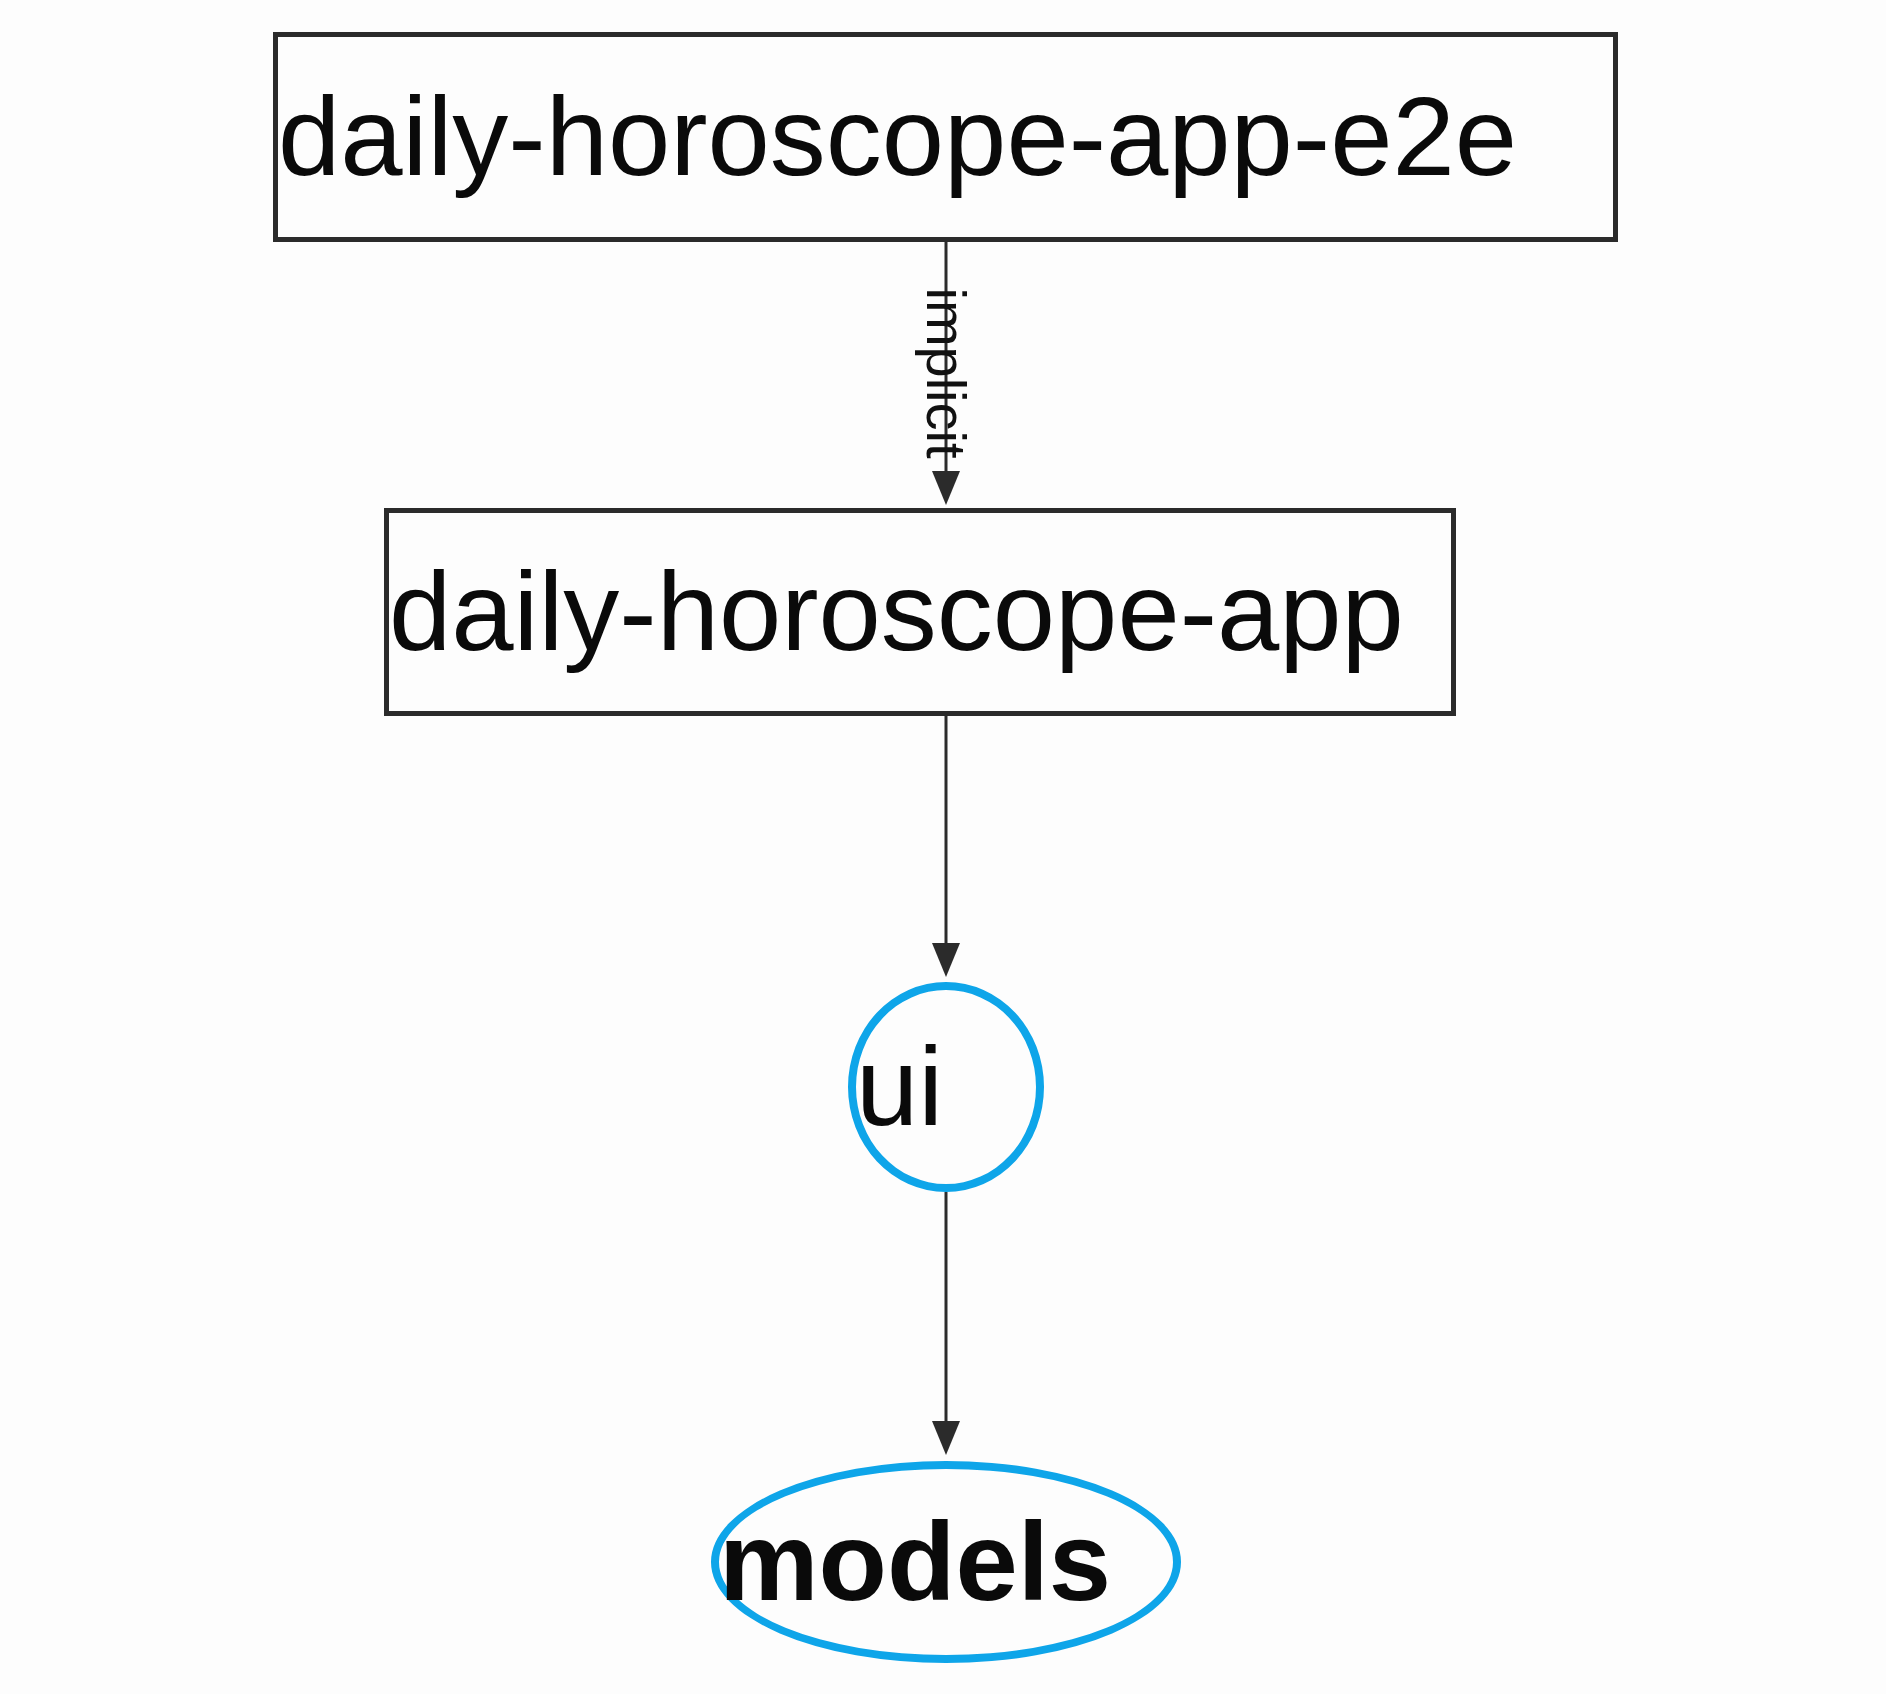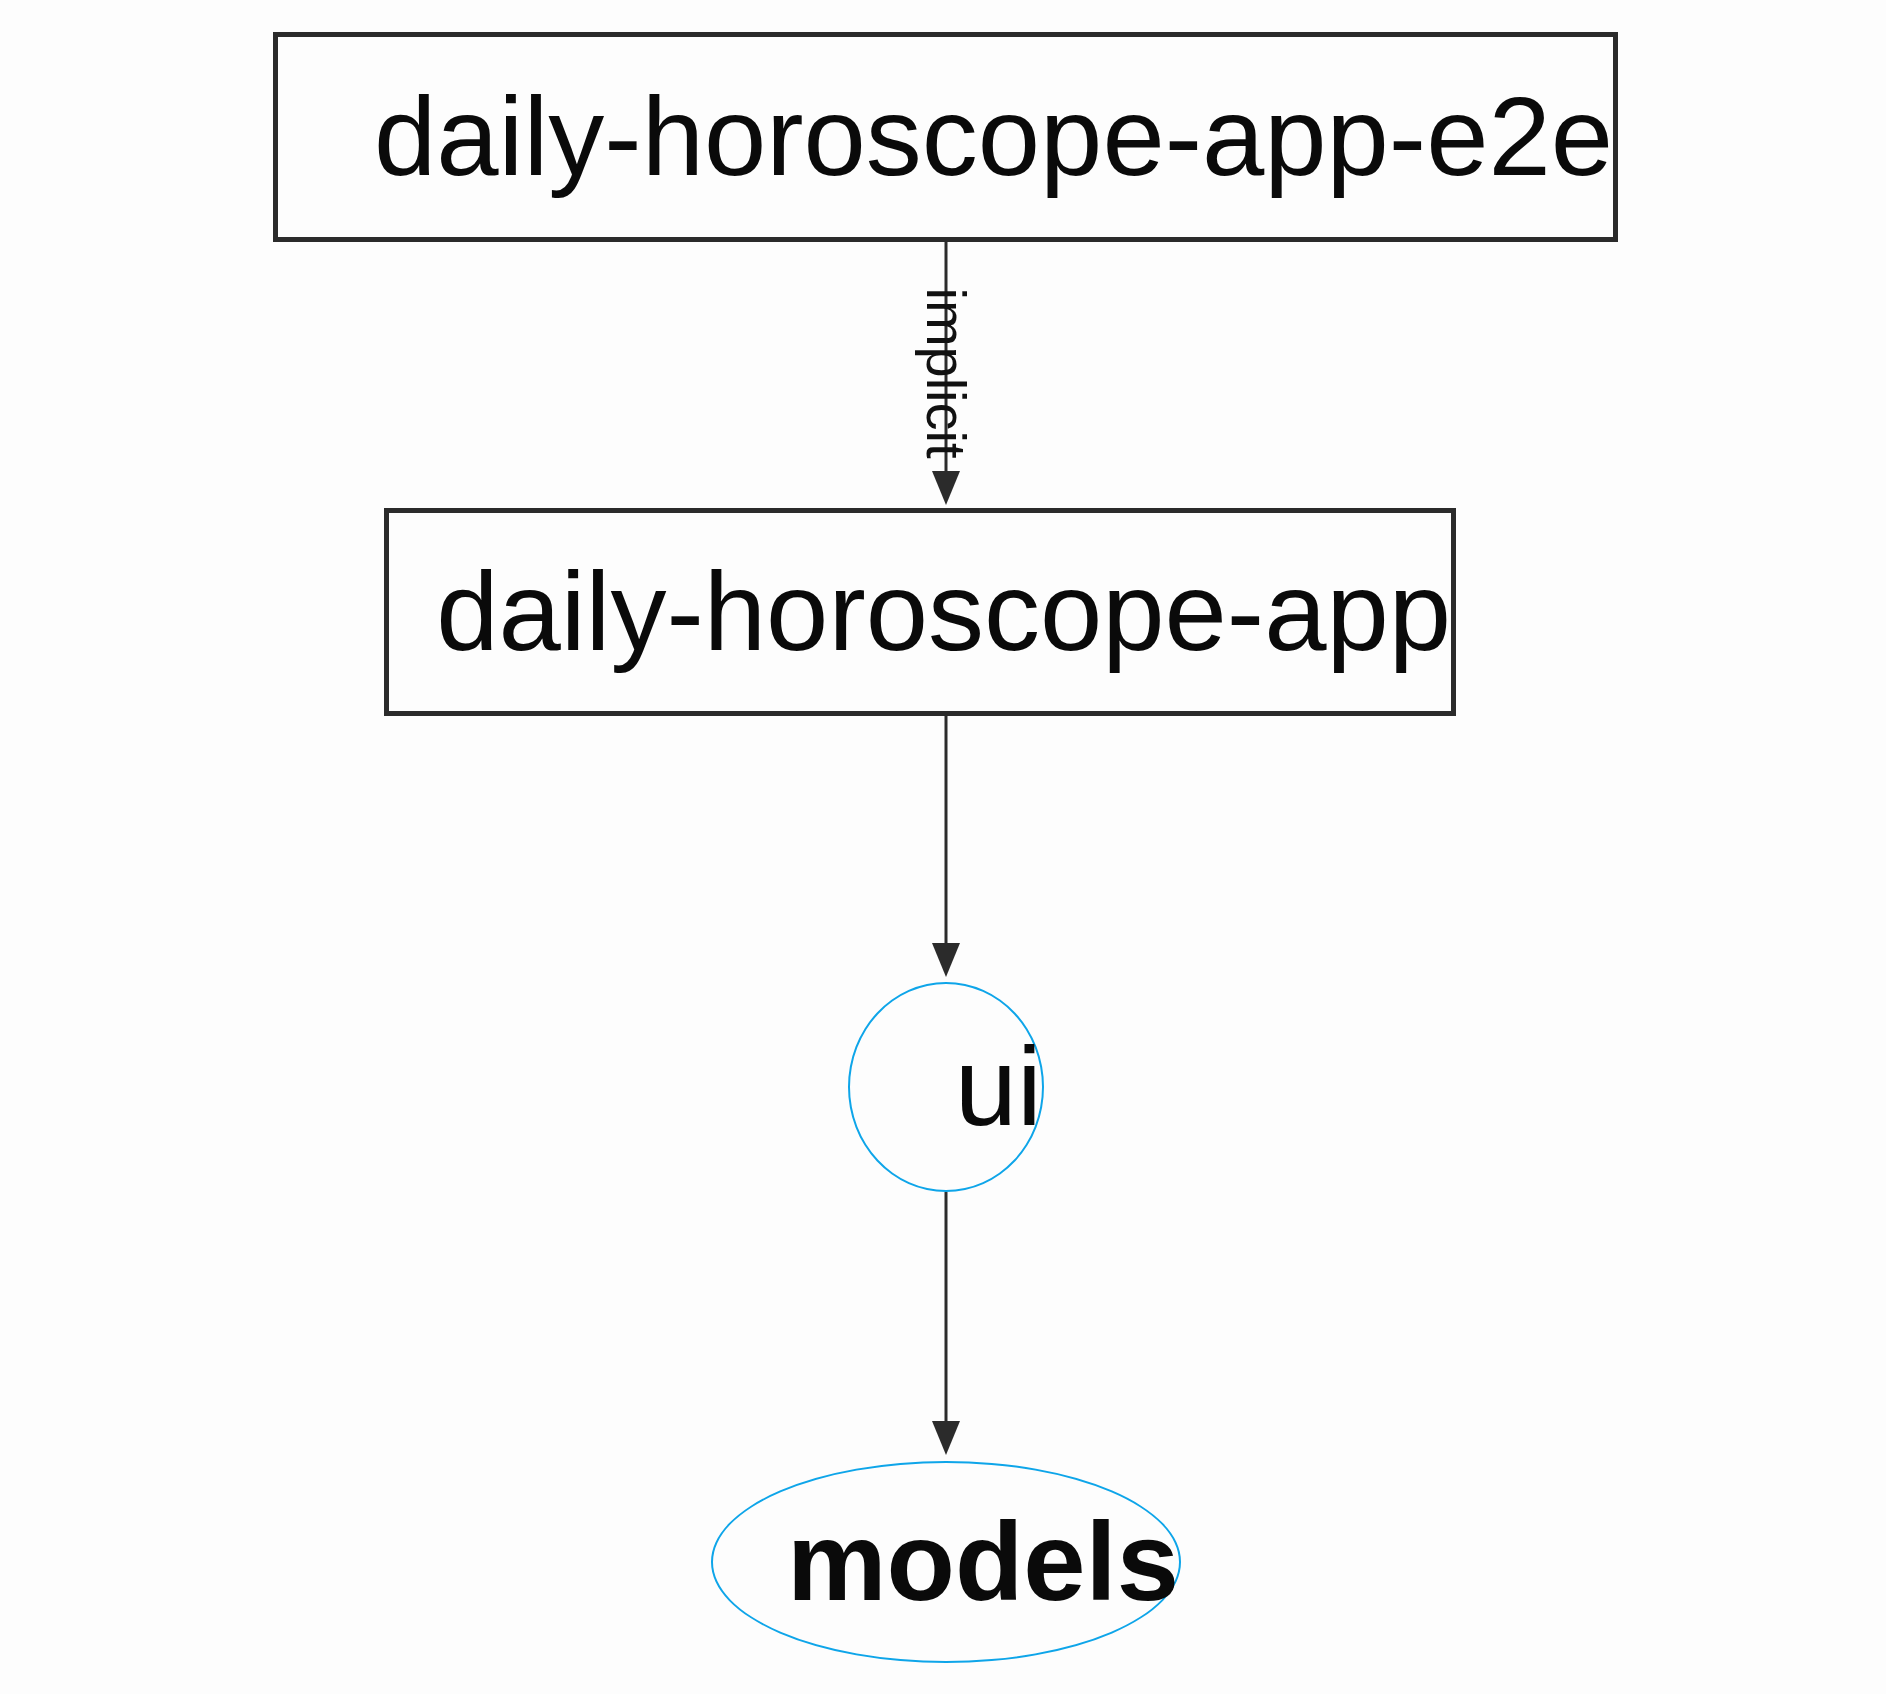--- a/index.html
+++ b/index.html
@@ -21,31 +21,31 @@
     width: 1886px;
     height: 1694px;
     pointer-events: none;
   }
   .node {
     position: absolute;
     box-sizing: border-box;
     background: #fdfdfd;
     display: flex;
     align-items: center;
-    justify-content: flex-end;
+    justify-content: flex-start;
     color: #0a0a0a;
     font-size: 112px;
     line-height: 1;
     white-space: nowrap;
   }
   .node.rect {
     border: 5px solid #2b2b2b;
   }
   .node.ellipse {
-    border: 2px solid #0ea5e9;
+    border: 8px solid #0ea5e9;
     border-radius: 50%;
   }
   #node-e2e {
     left: 273px;
     top: 32px;
     width: 1345px;
     height: 210px;
   }
   #node-app {
     left: 384px;

